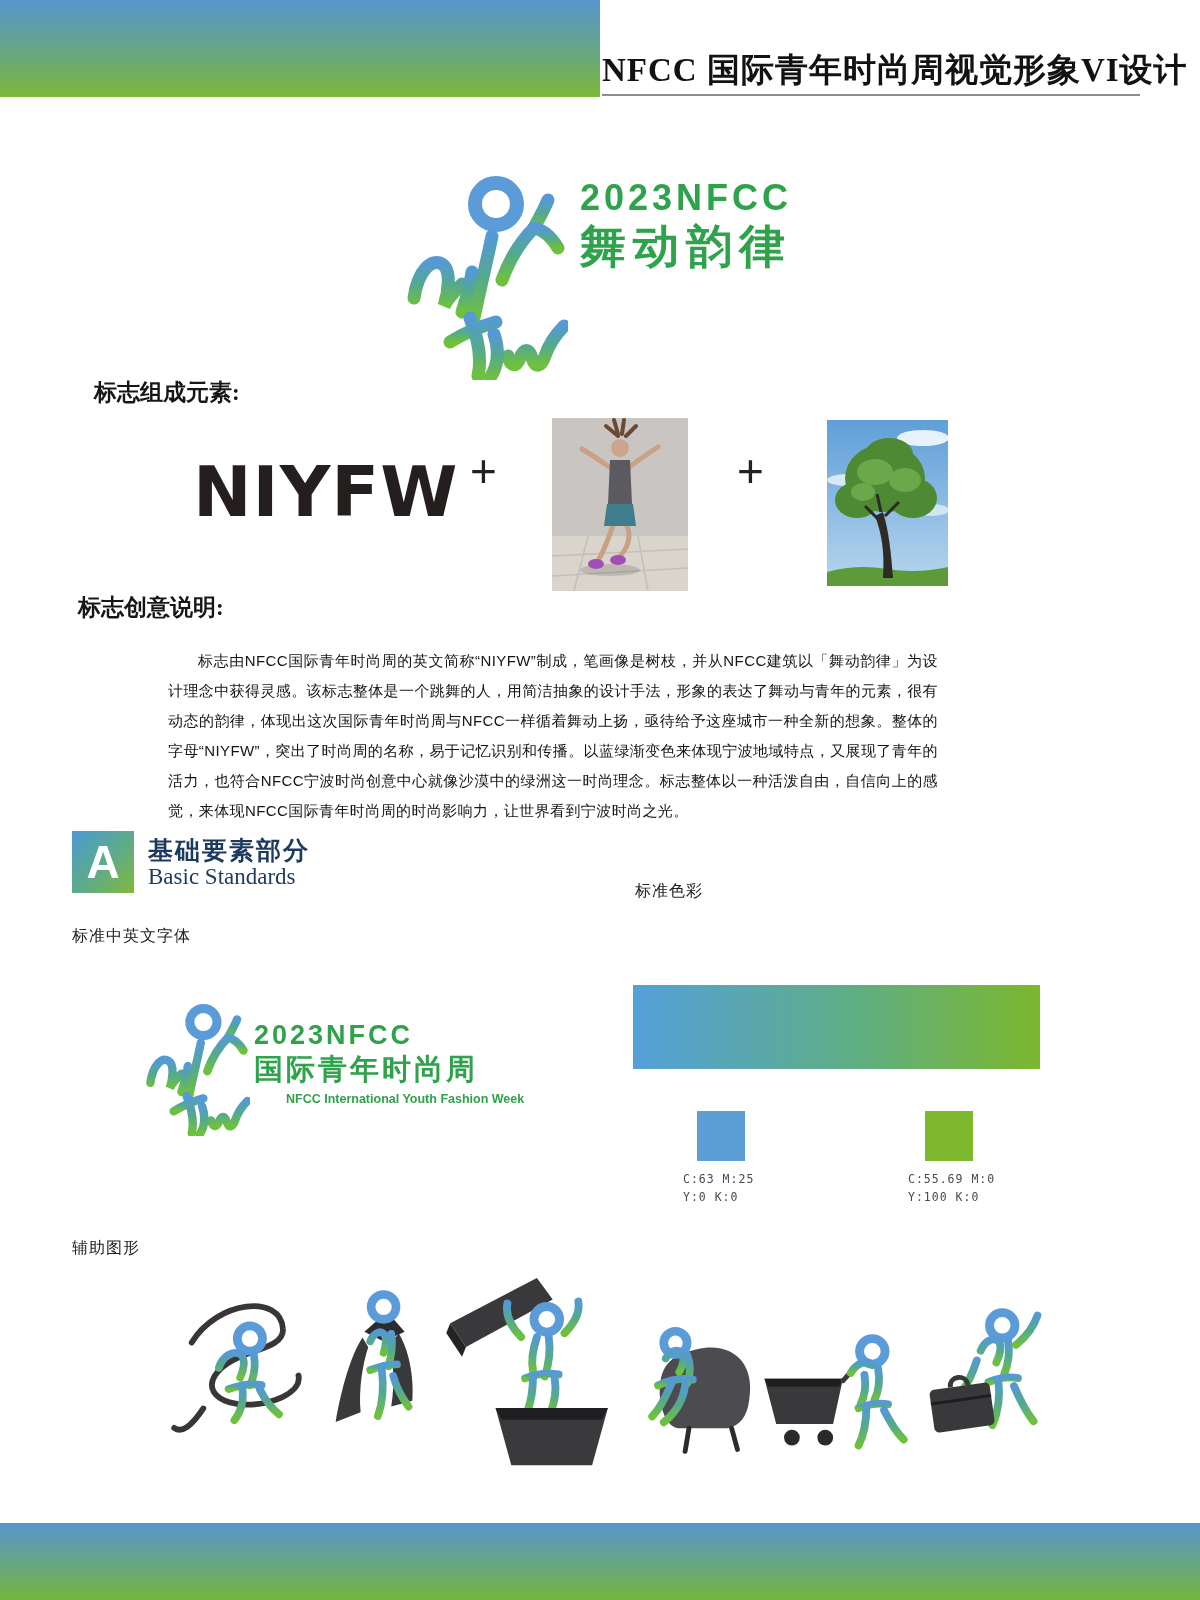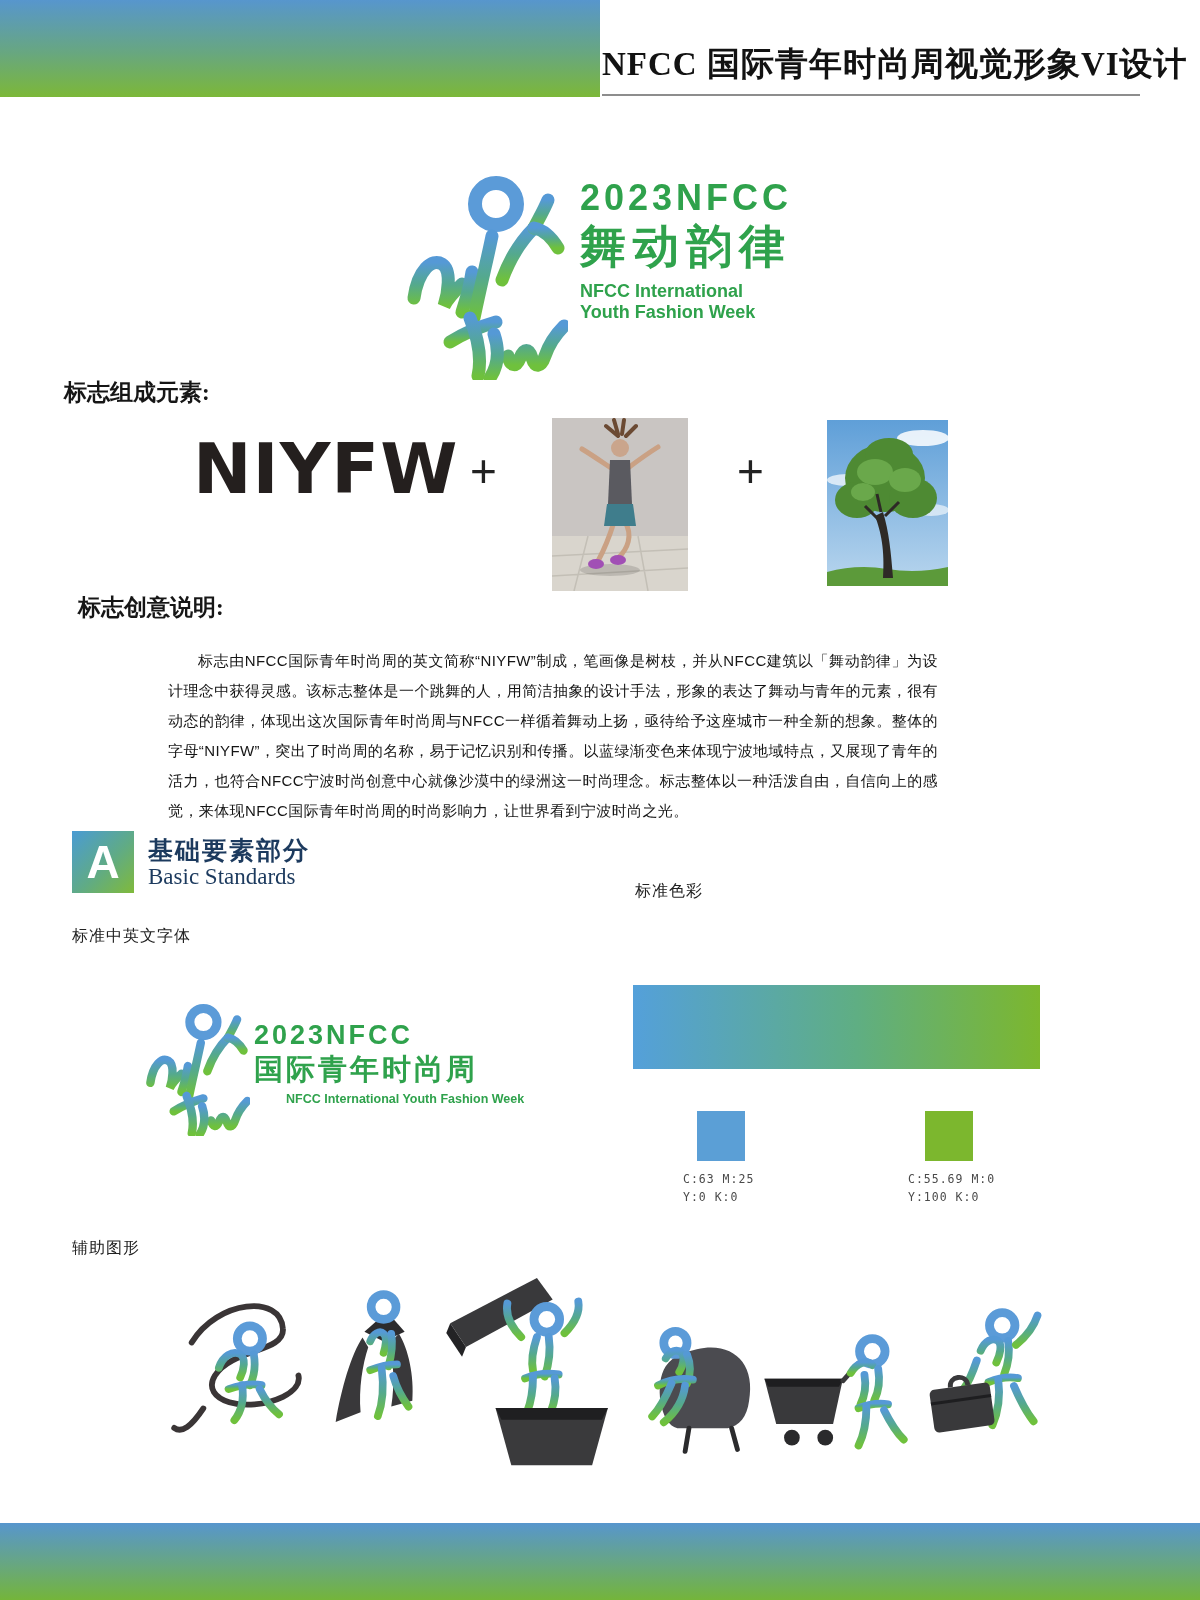--- a/index.html
+++ b/index.html
@@ -5,38 +5,38 @@
   html,body{margin:0;padding:0;}
   body{
     width:1200px;height:1600px;position:relative;background:#ffffff;
     font-family:"Liberation Sans", sans-serif;color:#111;overflow:hidden;
   }
   .abs{position:absolute;}
 
   
   .header-grad{left:0;top:0;width:600px;height:97px;
     background:linear-gradient(180deg,#5796cd 0%,#68a77f 55%,#7cb838 100%);}
-  .header-title{left:602px;top:42px;font-family:"Liberation Serif",serif;
+  .header-title{left:602px;top:48px;font-family:"Liberation Serif",serif;
     font-weight:bold;font-size:33px;letter-spacing:1px;color:#121212;white-space:nowrap;}
   .header-underline{left:602px;top:94px;width:538px;height:2px;background:#8d8d8d;}
 
   
   .biglogo-fig{left:398px;top:170px;width:170px;height:210px;}
   .logo-text{left:580px;top:180px;width:250px;color:#2fa24c;}
   .logo-year{font-size:36px;font-weight:800;letter-spacing:4px;line-height:1;}
   .logo-cn1{font-size:46px;font-weight:800;letter-spacing:7px;line-height:1.08;margin-top:6px;}
   .logo-cn2{font-size:46px;font-weight:800;letter-spacing:7px;line-height:1.08;margin-top:2px;}
   .logo-en{font-size:18px;font-weight:800;line-height:21px;margin-top:9px;}
 
   
   .h-serif{font-family:"Liberation Serif",serif;font-weight:bold;font-size:23px;color:#161616;}
-  .comp-heading{left:64px;top:377px;}
+  .comp-heading{left:94px;top:377px;}
   .creative-heading{left:78px;top:592px;}
 
-  .wordmark{left:193px;top:428px;font-size:70px;font-weight:800;letter-spacing:1px;
+  .wordmark{left:193px;top:451px;font-size:70px;font-weight:800;letter-spacing:1px;
     color:#241f1e;font-family:"DejaVu Sans",sans-serif;}
   .plus{font-size:46px;font-weight:300;color:#222;line-height:1;}
   .plus1{left:470px;top:448px;}
   .plus2{left:737px;top:448px;}
   .photo{display:block;}
 
   .paragraph{left:168px;top:646px;width:770px;font-size:15px;line-height:30px;
     text-align:justify;text-indent:2em;color:#151515;letter-spacing:0.4px;}
 
   
@@ -113,24 +113,20 @@
 <div class="abs header-grad"></div>
 <div class="abs header-title">NFCC 国际青年时尚周视觉形象VI设计</div>
 <div class="abs header-underline"></div>
 
 <svg class="abs biglogo-fig" viewBox="0 0 170 210">
     <use href="#niyfw-fig"></use>
   </svg>
 <div class="abs logo-text">
   <div class="logo-year">2023NFCC</div>
   <div class="logo-cn1">舞动韵律</div>
-  <div class="logo-en">
-    <div>NFCC International</div>
-    <div>Youth Fashion Week</div>
-  </div>
 </div>
 
 <div class="abs h-serif comp-heading">标志组成元素:</div>
 <div class="abs wordmark">NIYFW</div>
 <div class="abs plus plus1">+</div>
 
 <svg class="abs photo" style="left:552px;top:418px" width="136" height="173" viewBox="0 0 136 173">
   <rect width="136" height="173" fill="#c9c5c2"></rect>
   <rect y="118" width="136" height="55" fill="#d9d5cd"></rect>
   <path d="M0,138 L136,131 M0,158 L136,150 M36,118 L22,173 M86,118 L96,173" stroke="#c3bfb6" stroke-width="1.5" fill="none"></path>

